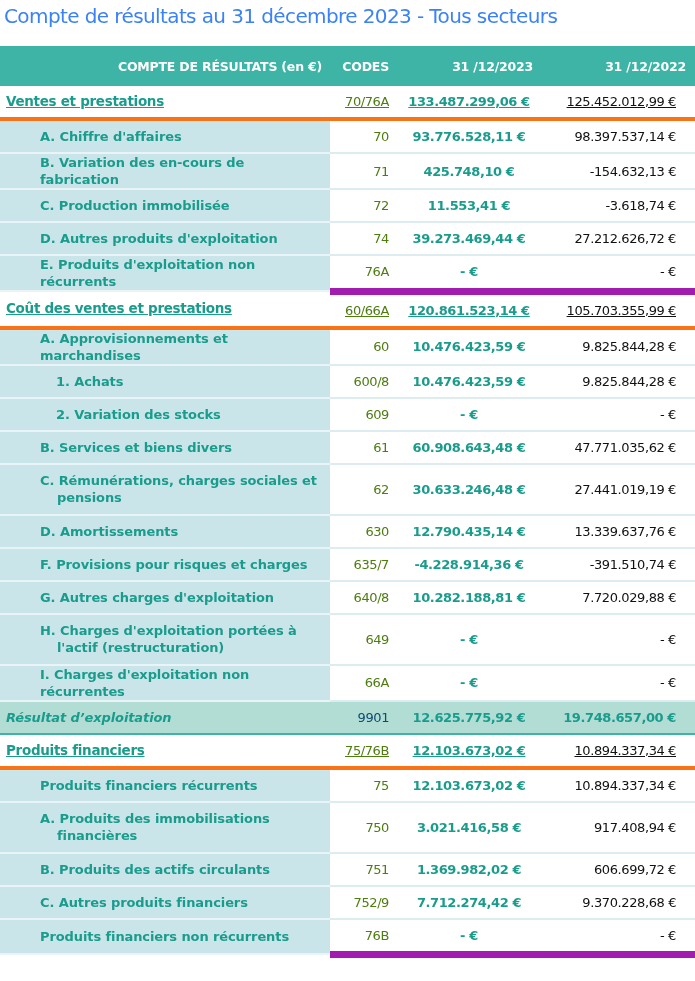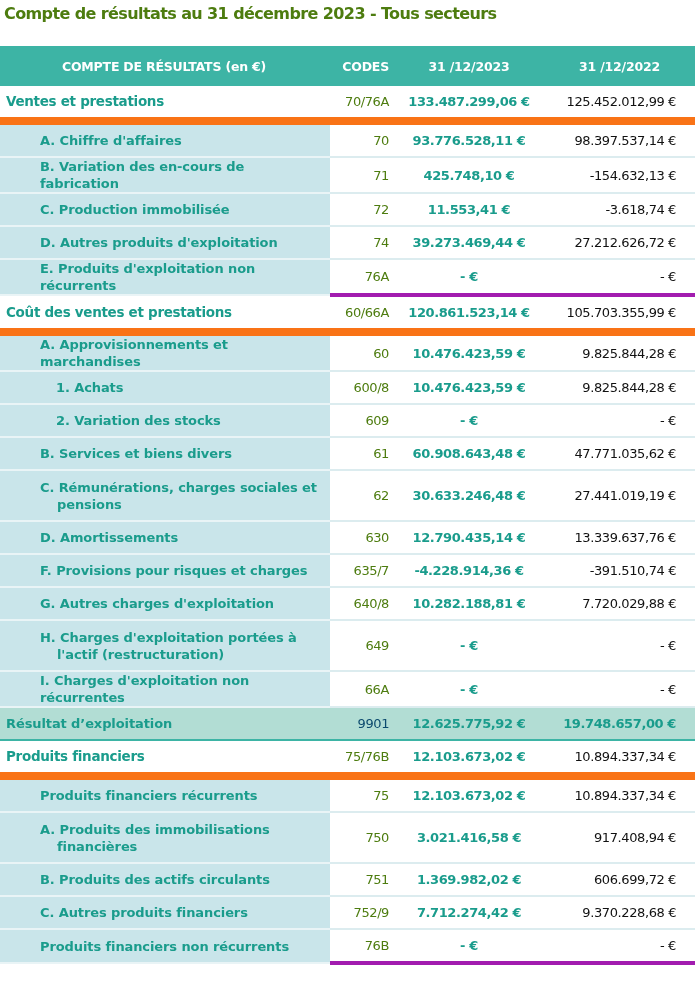--- a/index.html
+++ b/index.html
@@ -1,52 +1,52 @@
 <!DOCTYPE html>
 <html><head>
 <meta charset="utf-8">
 <style>
   html, body { margin: 0; padding: 0; background: #ffffff; }
   body { width: 695px; height: 981px; position: relative; overflow: hidden; font-family: "DejaVu Sans", sans-serif; }
   .title {
     position: absolute; left: 4px; top: 4px; width: 690px;
-    font-family: "DejaVu Sans", sans-serif; font-weight: bold;
-    font-size: 16px; color: #4d7c0f; letter-spacing: -0.6px; white-space: nowrap;
+    font-family: "DejaVu Sans", sans-serif; font-weight: normal;
+    font-size: 20px; color: #3b82f6; letter-spacing: -0.6px; white-space: nowrap;
   }
   table.fin {
     position: absolute; left: 0; top: 46px; width: 695px;
     border-collapse: collapse; table-layout: fixed;
     font-size: 13px;
   }
   col.c-label { width: 330px; }
   col.c-code  { width: 67px; }
   col.c-y23   { width: 148px; }
   col.c-y22   { width: 150px; }
   thead th {
     background: #3db4a5; color: #ffffff; font-weight: bold; font-size: 12.5px;
-    height: 40px; padding: 0 8px; text-align: center; letter-spacing: -0.2px;
+    height: 40px; padding: 0 8px; text-align: right; letter-spacing: -0.2px;
   }
-  thead th.h-label { text-align: center; padding-left: 6px; }
+  thead th.h-label { text-align: right; padding-left: 6px; }
   thead th.h-code { text-align: right; padding-right: 8px; }
   thead th.h-y23 { padding-right: 12px; }
   thead th.h-y22 { padding-right: 9px; }
   tbody td { height: 31px; padding: 0 8px; vertical-align: middle; letter-spacing: -0.4px; }
   tbody tr.tall td { height: 49px; }
   td.label { padding-left: 6px; color: #1a9c8c; font-weight: bold; font-size: 13px; letter-spacing: -0.1px; line-height: 17px; }
   td.code  { text-align: right; color: #4d7c0f; padding-right: 8px; font-size: 13px; }
   td.y23   { text-align: center; color: #1a9c8c; font-weight: bold; padding-right: 12px; font-size: 13px; }
   td.y22   { text-align: right; color: #111; padding-right: 19px; font-size: 13px; }
   tr.sub td.label { background: #c9e5ea; font-weight: 600; padding-left: 40px; }
   tr.sub td { border-bottom: 2px solid #dcecef; }
   tr.sub td.label { border-bottom: 2px solid #e9f4f6; }
-  tr.section td { background: #ffffff; border-bottom: 8px solid #f97316; }
+  tr.section td { background: #ffffff; border-bottom: 4px solid #f97316; text-decoration: underline; }
   tr.section td.label { font-weight: 900; font-size: 13.5px; letter-spacing: -0.3px; }
-  tr.last-sub td { border-bottom: 4px solid #a21caf; }
+  tr.last-sub td { border-bottom: 7px solid #a21caf; }
   tr.result td { background: #b2ddd4; border-bottom: 2px solid #3db4a5; border-top: 2px solid #3db4a5; }
-  tr.result td.label { background: #b2ddd4; font-weight: 600; }
+  tr.result td.label { background: #b2ddd4; font-weight: 600; font-style: italic; }
   tr.result td.code { color: #0c4a6e; font-weight: normal; }
   tr.result td.y22 { color: #1a9c8c; font-weight: bold; }
   .indent { display: inline-block; padding-left: 16px; }
   .wrap-indent { display: block; padding-left: 17px; text-indent: -17px; }
 </style>
 </head>
 <body>
 
 <div class="title">Compte de résultats au 31 décembre 2023 - Tous secteurs</div>
 

